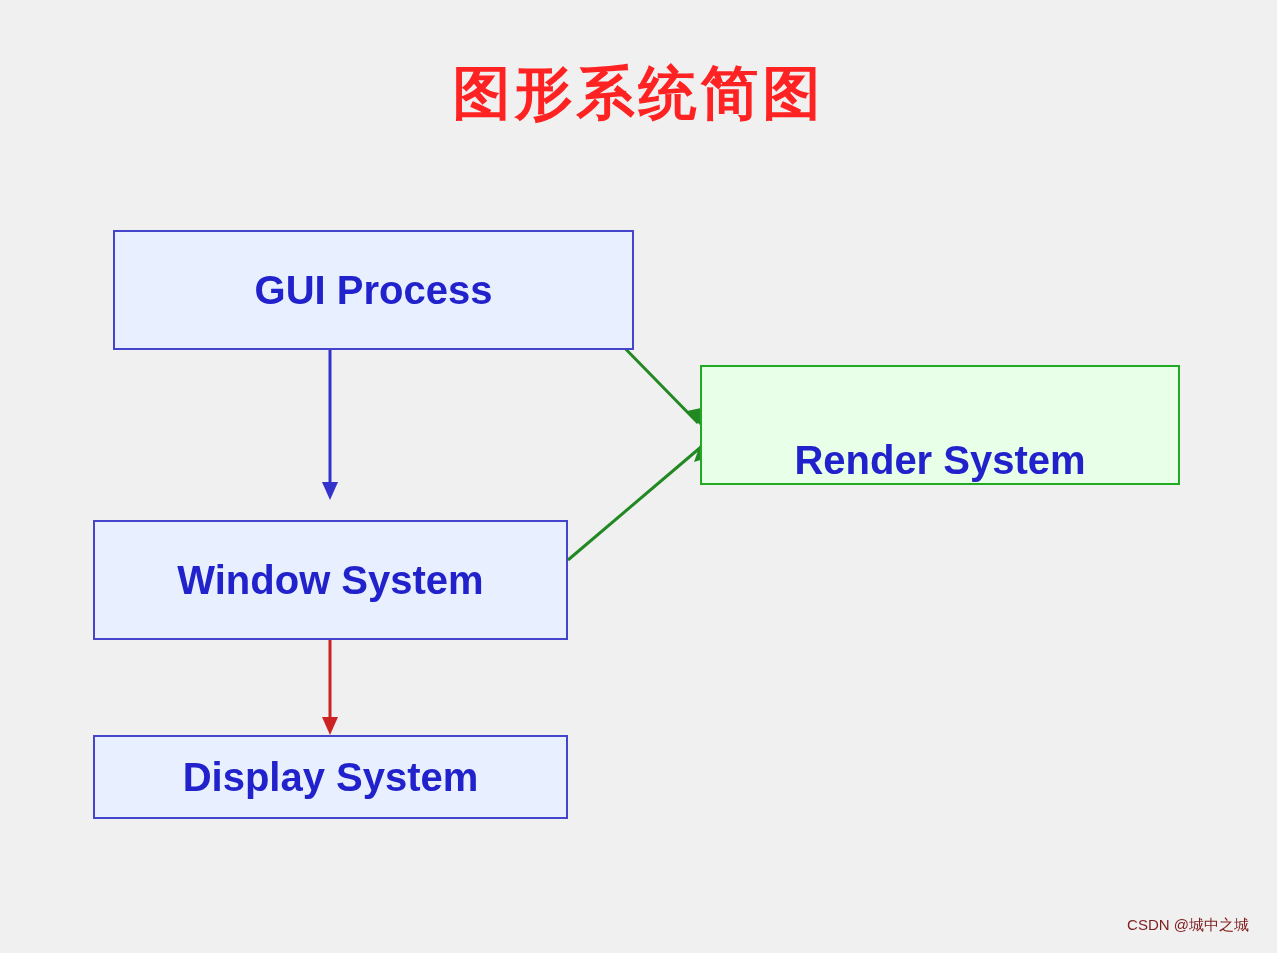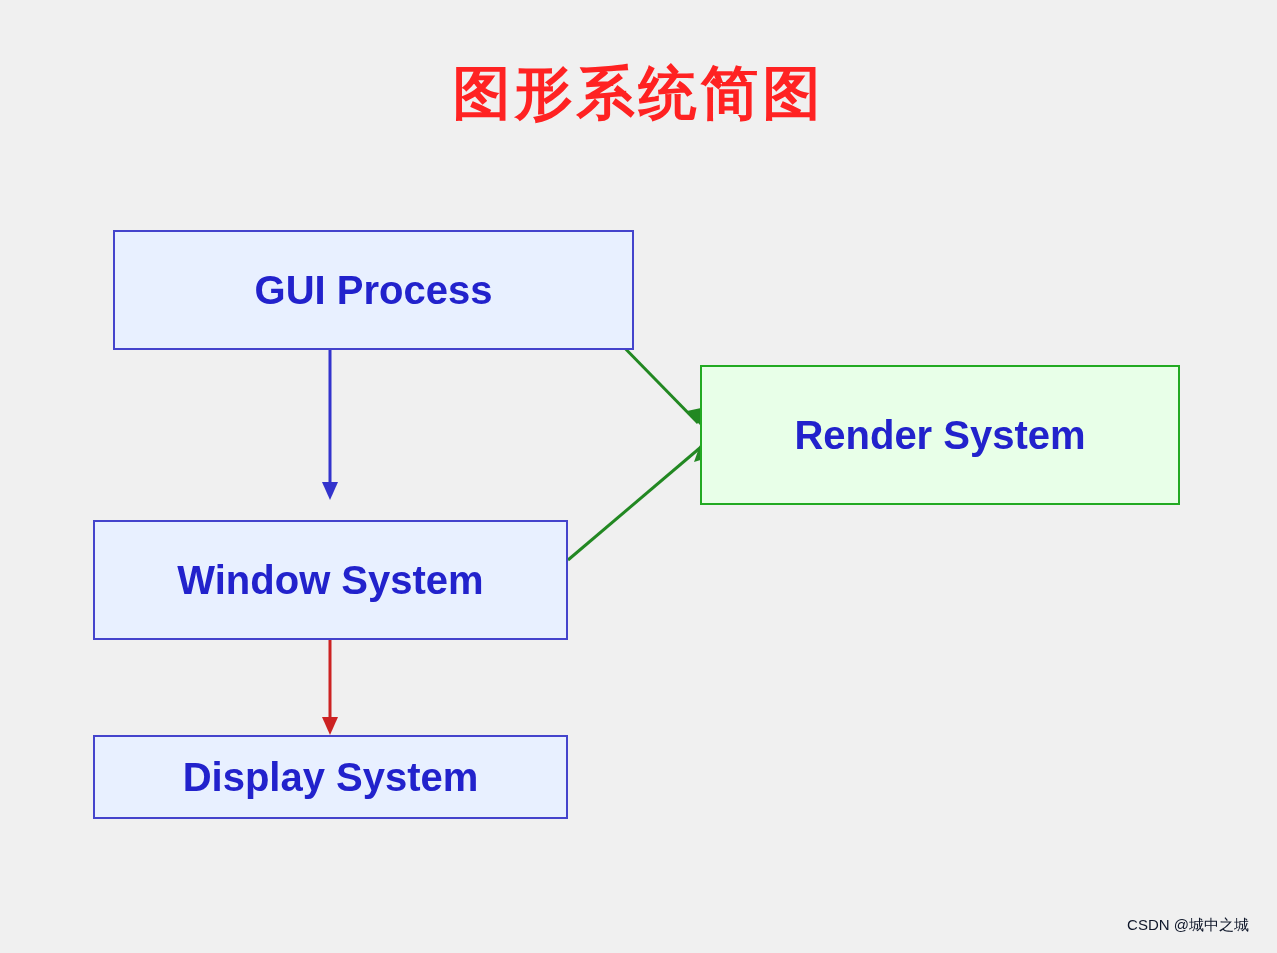--- a/index.html
+++ b/index.html
@@ -69,32 +69,33 @@
       left: 93px;
       top: 565px;
       width: 475px;
       height: 84px;
     }
 
     .box-render {
       left: 700px;
       top: 195px;
       width: 480px;
-      height: 140px;
+      height: 120px;
       background: #e8ffe8;
       border-color: #22aa22;
+      align-items: flex-end;
     }
 
     
     .watermark {
       position: absolute;
       bottom: 18px;
       right: 28px;
       font-size: 15px;
-      color: #0f172a;
+      color: #7f1d1d;
     }
 
     svg.arrows {
       position: absolute;
       top: 0;
       left: 0;
       width: 1277px;
       height: 780px;
       pointer-events: none;
     }

